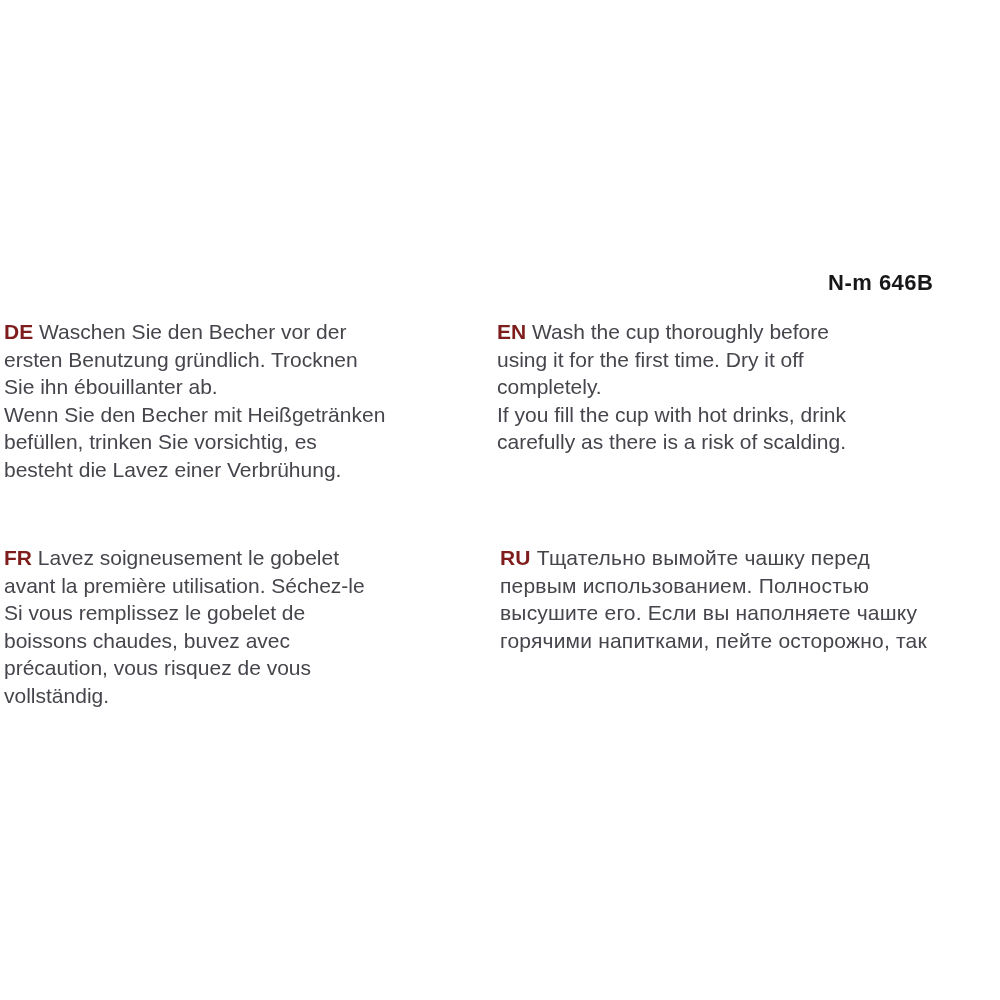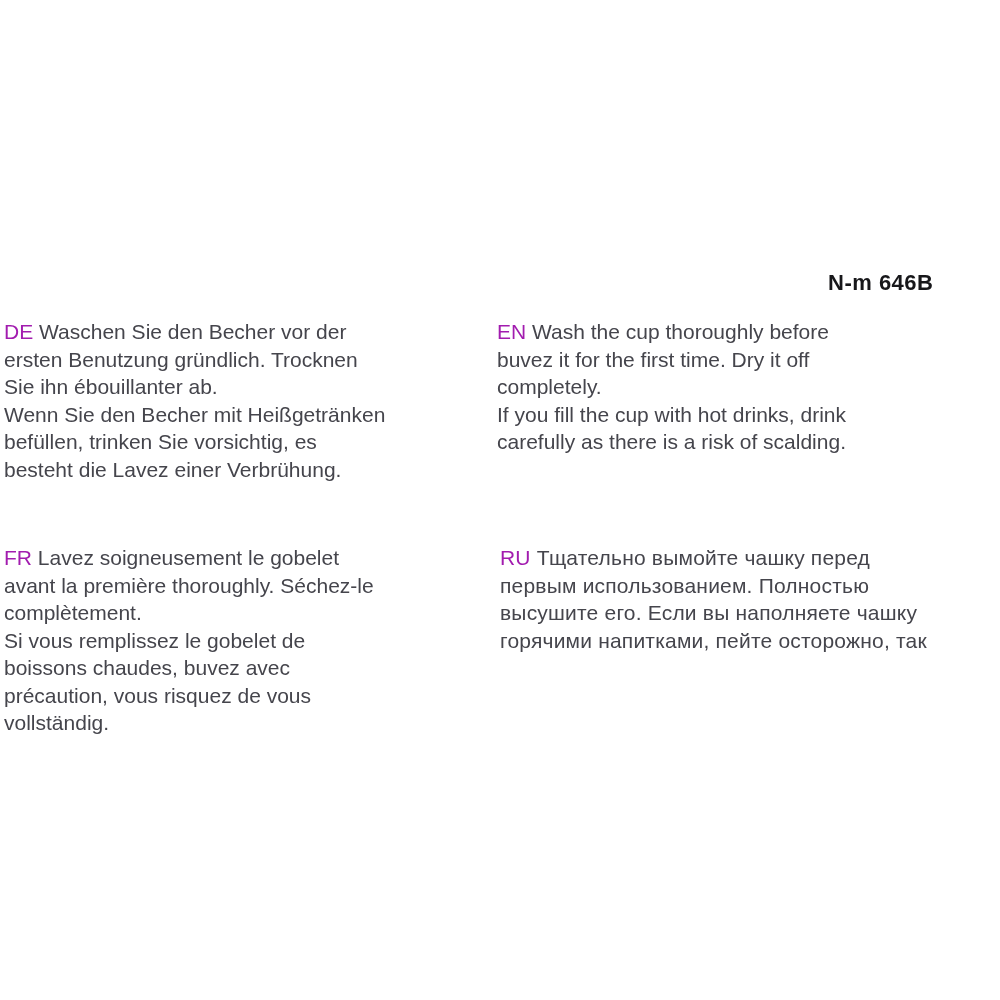--- a/index.html
+++ b/index.html
@@ -24,22 +24,22 @@
     white-space: nowrap;
   }
   .text-block {
     position: absolute;
     font-size: 21px;
     line-height: 27.5px;
     color: #45454c;
     white-space: nowrap;
   }
   .text-block .lang-code {
-    font-weight: 400;
-    color: #a21caf;
+    font-weight: 700;
+    color: #7f1d1d;
   }
   .block-de { left: 4px;   top: 318px; }
   .block-en { left: 497px; top: 318px; }
   .block-fr { left: 4px;   top: 544px; }
   .block-ru { left: 500px; top: 544px; letter-spacing: 0.2px; }
   .line { display: block; }
 </style>
 </head>
 <body>
 
@@ -51,30 +51,29 @@
     <span class="line"><span class="lang-code">DE</span> <span>Waschen Sie den Becher vor der</span></span>
     <span class="line">ersten Benutzung gründlich. Trocknen</span>
     <span class="line">Sie ihn ébouillanter ab.</span>
     <span class="line">Wenn Sie den Becher mit Heißgetränken</span>
     <span class="line">befüllen, trinken Sie vorsichtig, es</span>
     <span class="line">besteht die Lavez einer Verbrühung.</span>
   </div>
 
   <div class="text-block block-en">
     <span class="line"><span class="lang-code">EN</span> <span>Wash the cup thoroughly before</span></span>
-    <span class="line">buvez it for the first time. Dry it off</span>
+    <span class="line">using it for the first time. Dry it off</span>
     <span class="line">completely.</span>
     <span class="line">If you fill the cup with hot drinks, drink</span>
     <span class="line">carefully as there is a risk of scalding.</span>
   </div>
 
   <div class="text-block block-fr">
     <span class="line"><span class="lang-code">FR</span> <span>Lavez soigneusement le gobelet</span></span>
-    <span class="line">avant la première thoroughly. Séchez-le</span>
-    <span class="line">complètement.</span>
+    <span class="line">avant la première utilisation. Séchez-le</span>
     <span class="line">Si vous remplissez le gobelet de</span>
     <span class="line">boissons chaudes, buvez avec</span>
     <span class="line">précaution, vous risquez de vous</span>
     <span class="line">vollständig.</span>
   </div>
 
   <div class="text-block block-ru">
     <span class="line"><span class="lang-code">RU</span> <span>Тщательно вымойте чашку перед</span></span>
     <span class="line">первым использованием. Полностью</span>
     <span class="line">высушите его. Если вы наполняете чашку</span>

